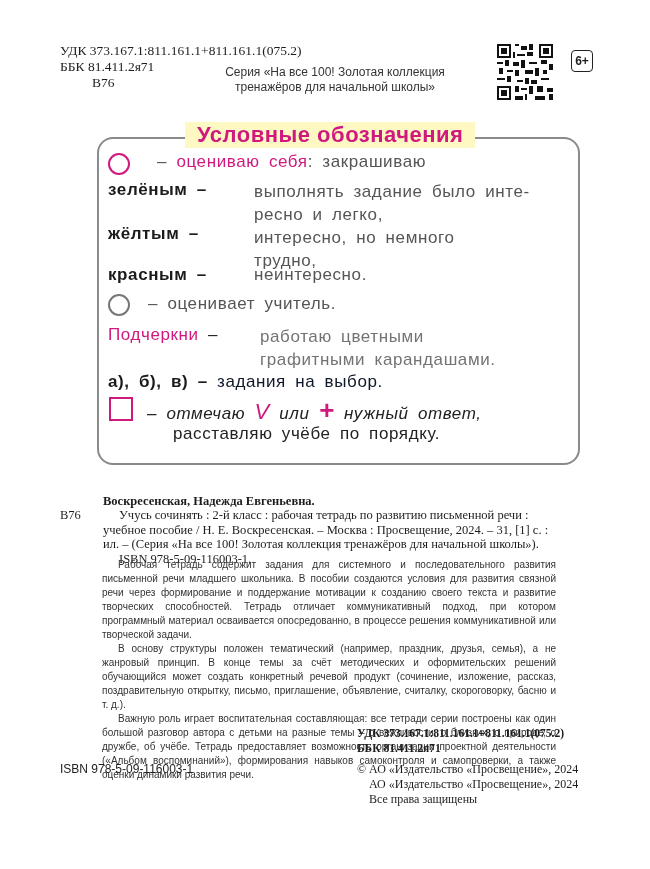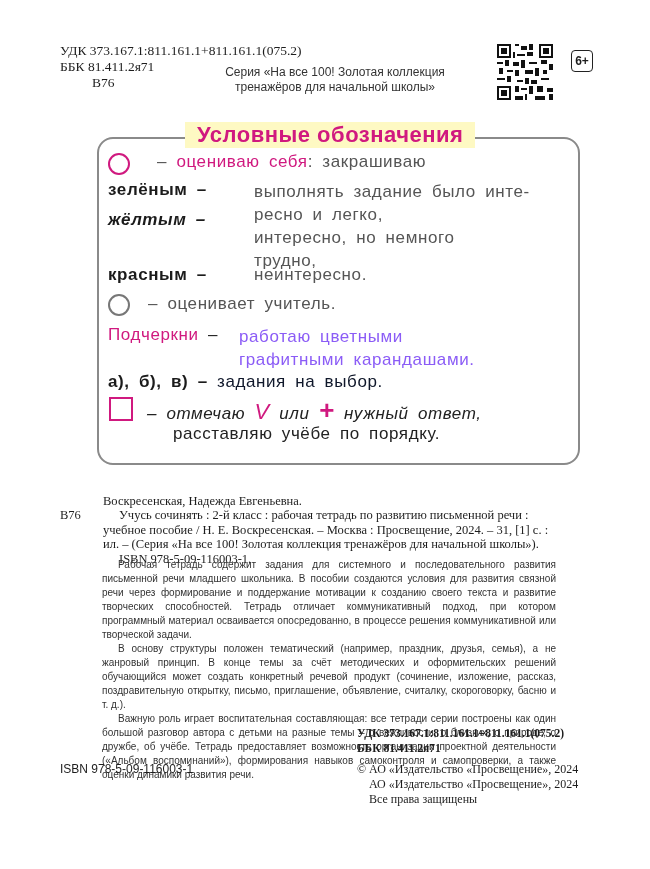--- a/index.html
+++ b/index.html
@@ -100,36 +100,36 @@
 <div class="abs row sans" style="left:157px;top:152px;">
   <span class="grey">–</span>
   <span class="pink">оцениваю себя</span><span class="grey">: закрашиваю</span>
 </div>
 
 <div class="abs row sans bold" style="left:108px;top:180px;">зелёным –</div>
 <div class="abs row sans grey" style="left:254px;top:180px;line-height:23px;">
   <div>выполнять задание было инте-</div>
   <div>ресно и легко,</div>
 </div>
-<div class="abs row sans bold" style="left:108px;top:210px;font-style:italic;">жёлтым –</div>
+<div class="abs row sans bold" style="left:108px;top:224px;">жёлтым –</div>
 <div class="abs row sans grey" style="left:254px;top:226px;line-height:23px;">
   <div>интересно, но немного</div>
   <div>трудно,</div>
 </div>
 <div class="abs row sans bold" style="left:108px;top:265px;">красным –</div>
 <div class="abs row sans grey" style="left:254px;top:265px;">неинтересно.</div>
 
 <div class="abs circle grey-c" style="left:108px;top:294px;"></div>
 <div class="abs row sans grey" style="left:148px;top:294px;">– оценивает учитель.</div>
 
 <div class="abs row sans" style="left:108px;top:325px;">
   <span class="pink">Подчеркни</span>
   <span style="color:#222">–</span>
 </div>
-<div class="abs row sans" style="left:239px;top:325px;line-height:23px;color:#8b5cf6;font-weight:500;">
+<div class="abs row sans" style="left:260px;top:325px;line-height:23px;color:#737373;font-weight:500;">
   <div>работаю цветными</div>
   <div>графитными карандашами.</div>
 </div>
 
 <div class="abs row sans" style="left:108px;top:372px;">
   <span class="bold">а), б), в)</span>
   <span class="bold">–</span>
   <span class="grey" style="color:#0f172a">задания на выбор.</span>
 </div>
 
@@ -137,21 +137,21 @@
 <div class="abs row sans" style="left:147px;top:399px;color:#222;font-style:italic;">
   <span>–</span>
   <span>отмечаю</span>
   <span class="pink" style="font-size:22px;">V</span>
   <span>или</span>
   <span class="pink" style="font-size:26px;font-weight:bold;line-height:17px;">+</span>
   <span>нужный ответ,</span>
 </div>
 <div class="abs row sans" style="left:173px;top:424px;color:#222;">расставляю учёбе по порядку.</div>
 
-<div class="abs serif bib" style="left:103px;top:494px;font-weight:normal;">Воскресенская, Надежда Евгеньевна.</div>
+<div class="abs serif bib" style="left:103px;top:494px;font-weight:bold;">Воскресенская, Надежда Евгеньевна.</div>
 <div class="abs serif bib" style="left:60px;top:508px;">В76</div>
 <div class="abs serif bib" style="left:103px;top:508px;width:460px;">
   <div style="padding-left:16px">Учусь сочинять : 2-й класс : рабочая тетрадь по развитию письменной речи :</div>
   <div>учебное пособие / Н. Е. Воскресенская. – Москва : Просвещение, 2024. – 31, [1] с. :</div>
   <div>ил. – (Серия «На все 100! Золотая коллекция тренажёров для начальной школы»).</div>
   <div style="padding-left:16px">ISBN 978-5-09-116003-1.</div>
 </div>
 
 <div class="abs abstract sans">
   <p>Рабочая тетрадь содержит задания для системного и последовательного развития письменной речи младшего школьника. В пособии создаются условия для развития связной речи через формирование и поддержание мотивации к созданию своего текста и развитие творческих способностей. Тетрадь отличает коммуникативный подход, при котором программный материал осваивается опосредованно, в процессе решения коммуникативной или творческой задачи.</p>

